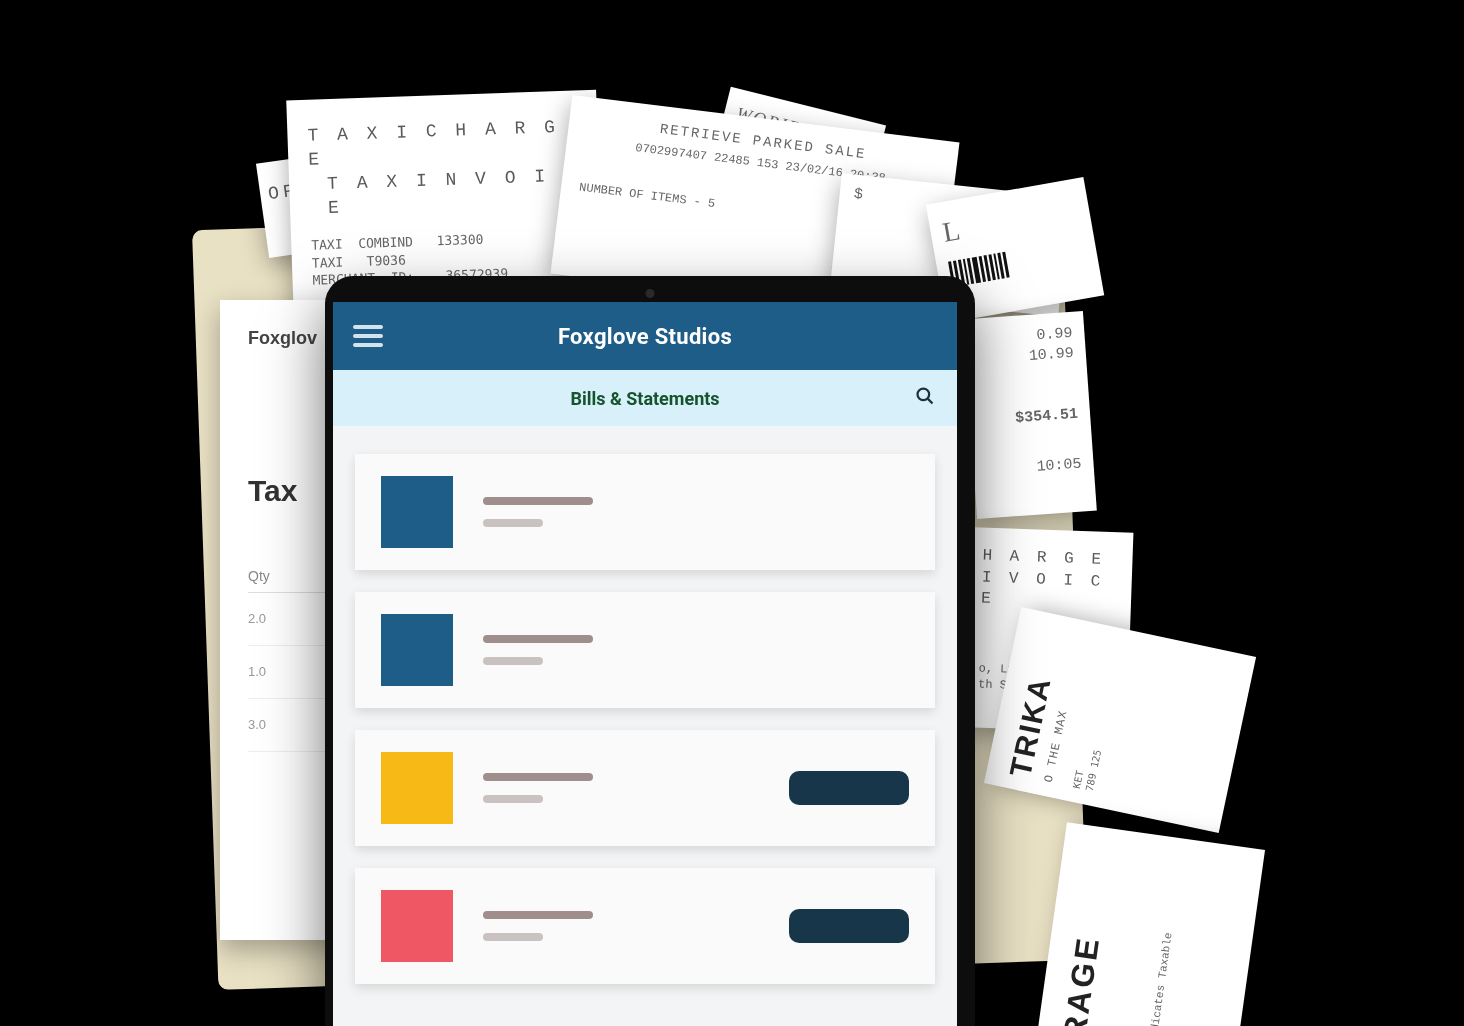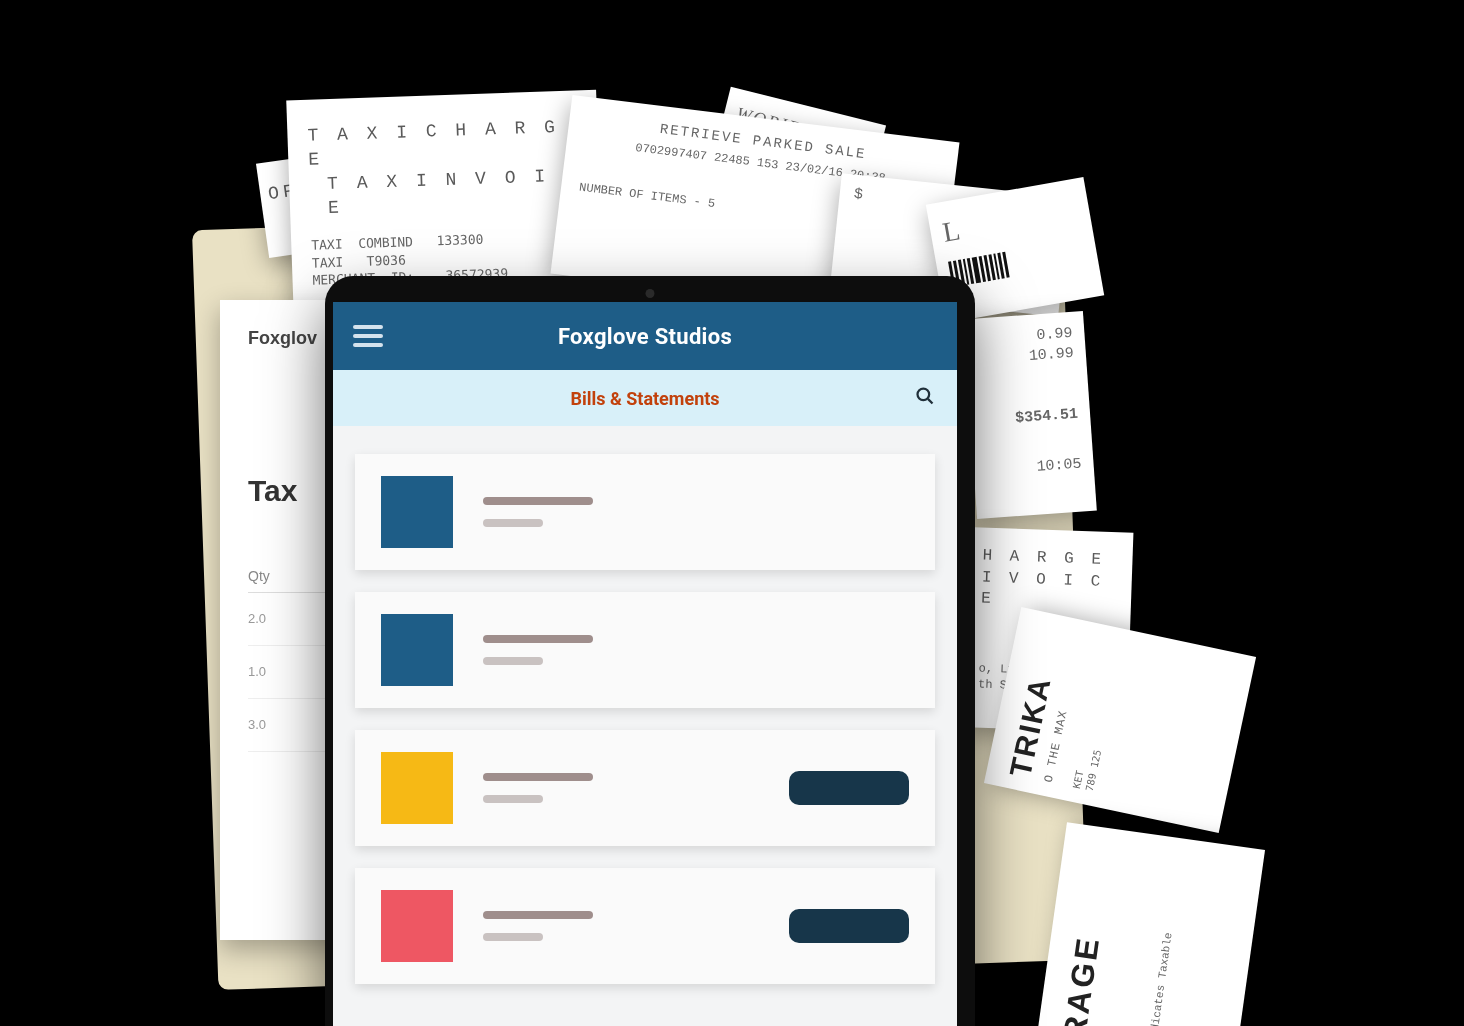--- a/index.html
+++ b/index.html
@@ -73,21 +73,21 @@
   .hamburger { width: 30px; height: 22px; display:flex; flex-direction:column; justify-content:space-between; cursor:pointer;}
   .hamburger span { display:block; height:4px; background:#d4e2ec; border-radius:2px;}
   .app-title { flex:1; text-align:center; font-size:22px; font-weight:700; letter-spacing:.3px;}
 
   
   .sub-header {
     background: #d8f0f9;
     height: 56px;
     display:flex; align-items:center; justify-content:center;
     position:relative;
-    color:#c2410c; font-size:18px; font-weight:700;
+    color:#14532d; font-size:18px; font-weight:700;
   }
   .search-icon { position:absolute; right:22px; top:50%; transform:translateY(-50%); cursor:pointer; color:#20303a;}
   .search-icon svg { width:20px; height:20px; stroke:#20303a; stroke-width:2.7; fill:none;}
 
   
   .list { padding: 28px 22px 0 22px; display:flex; flex-direction:column; gap:22px;}
   .row {
     background:#fafafa;
     box-shadow: 0 4px 10px rgba(0,0,0,.12);
     padding: 22px 26px;

